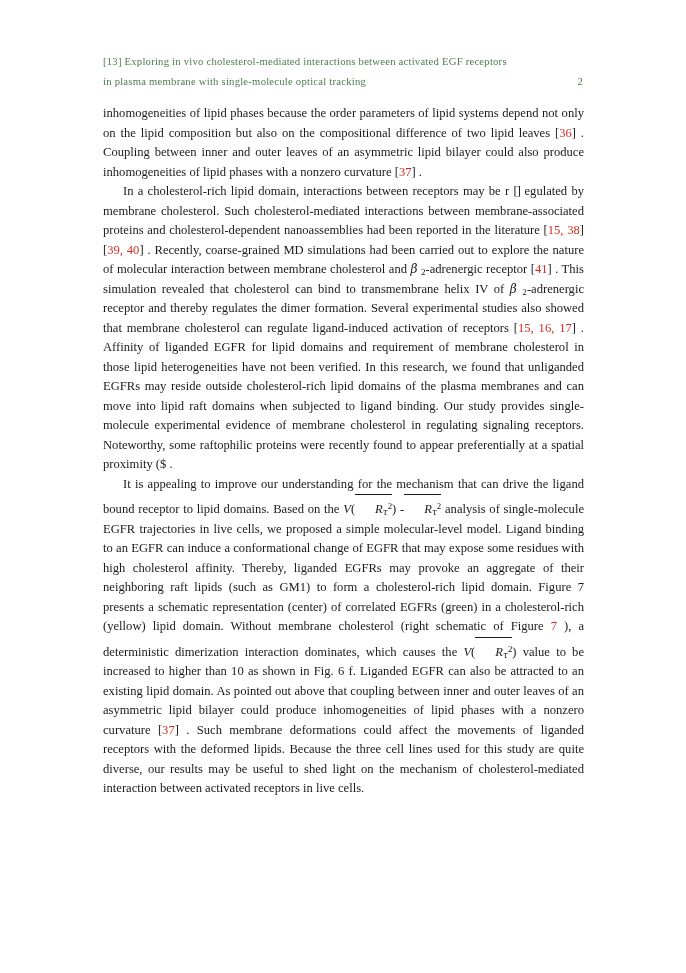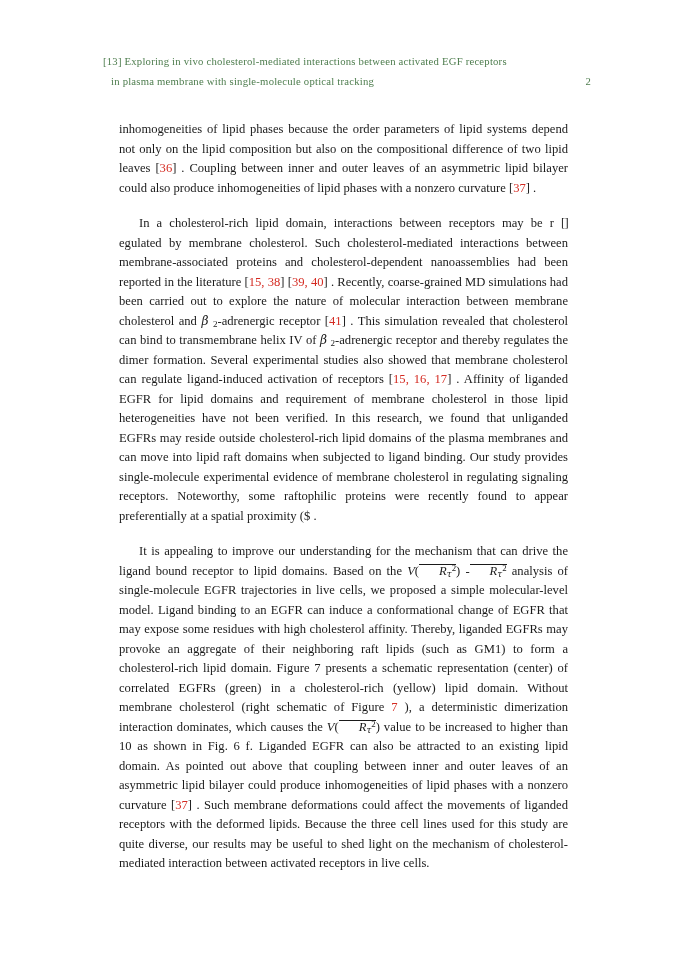--- a/index.html
+++ b/index.html
@@ -31,39 +31,38 @@
     font-size: 10.7px;
     line-height: 19.5px;
     letter-spacing: 0.02em;
   }
   .runhead .line1 { display: block; }
   .runhead .line2 {
     display: flex;
     justify-content: space-between;
     align-items: flex-start;
     width: 100%;
-    margin-left: 8px;
   }
   .runhead .pageno { color: #4e7d4e; }
 
   
   .body {
     position: absolute;
     left: 103px;
     top: 104px;
     width: 481px;
     font-size: 12.6px;
     line-height: 19.5px;
     text-align: justify;
     text-justify: inter-word;
     color: #1a1a1a;
     hyphens: manual;
   }
   .body p {
-    margin: 16px;
+    margin: 0;
     text-indent: 0;
   }
   .body p.indent {
     text-indent: 20px;
   }
   .cite { color: #d42a21; }
   .brk { color: #1a1a1a; }
 
   
   .beta {
@@ -87,21 +86,21 @@
     font-family: "Liberation Serif", "DejaVu Serif", serif;
     white-space: nowrap;
   }
   .math .vee {
     font-style: italic;
   }
   .math .par { font-style: normal; }
   .ovl {
     display: inline-block;
     border-top: 1px solid #1a1a1a;
-    padding-top: 0px;
+    padding-top: 8px;
     line-height: 1.05;
   }
   .ovl .rv {
     font-style: italic;
   }
   .tau {
     font-family: "DejaVu Serif", serif;
     font-style: italic;
     font-size: 0.70em;
     line-height: 0;

